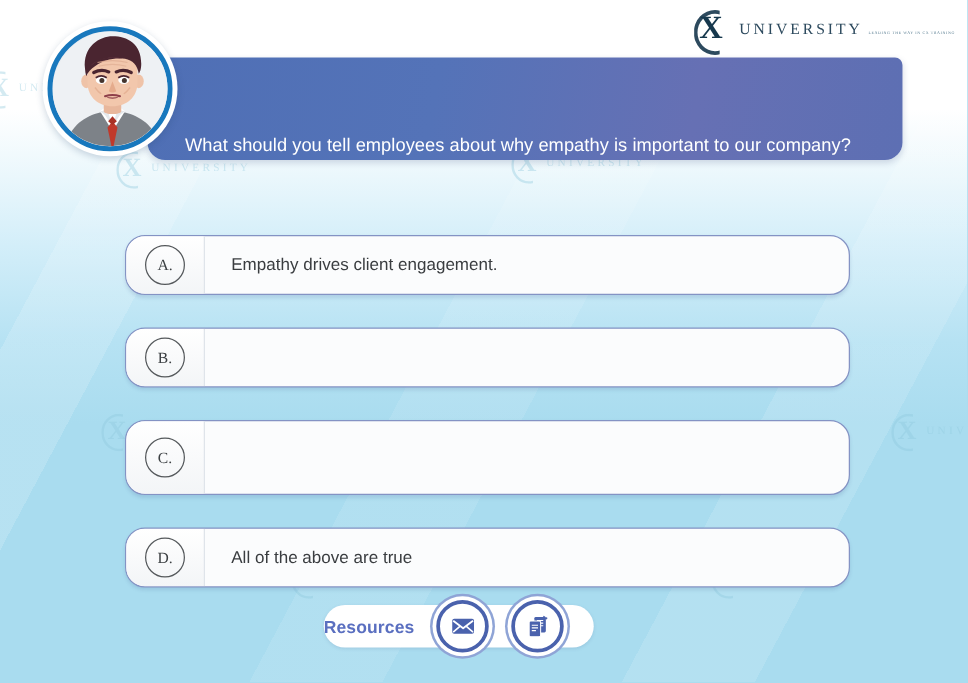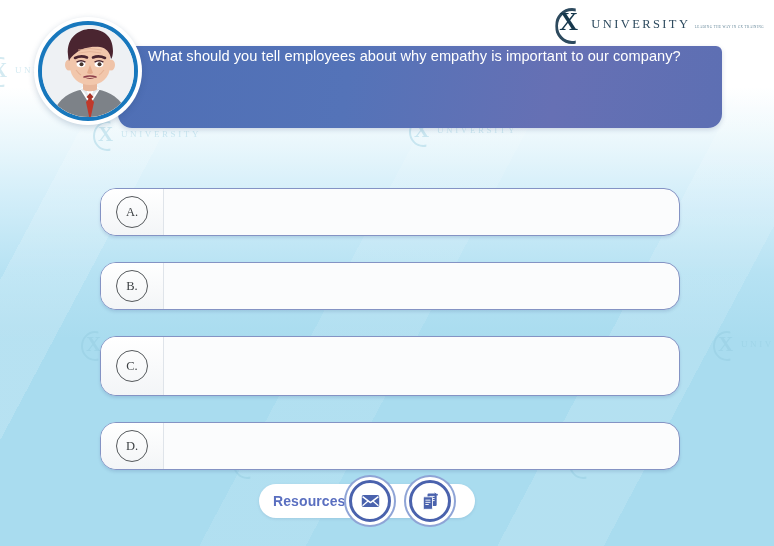--- a/index.html
+++ b/index.html
@@ -64,21 +64,21 @@
     font-family:"Liberation Serif", serif;font-size:3.2px;letter-spacing:.5px;
     color:#5b7f93;margin-top:2px;white-space:nowrap;
   }
 
   
   .banner{
     position:absolute;left:118px;top:46px;width:604px;height:82px;
     background:linear-gradient(100deg,#4f6fb5 0%,#5473b8 38%,#6670b4 72%,#5d6fb3 100%);
     border-radius:6px 6px 14px 14px;
     box-shadow:0 2px 5px rgba(40,60,110,.18);
-    display:flex;align-items:flex-start;
+    display:flex;align-items:flex-end;
   }
   .banner .qtext{
     color:#ffffff;font-size:14.6px;line-height:1.45;font-weight:400;
     padding:0 24px 0 30px;letter-spacing:.05px;
   }
 
   
   .avatar{
     position:absolute;left:34px;top:17px;width:108px;height:108px;border-radius:50%;
     background:#ffffff;box-shadow:0 2px 6px rgba(30,70,110,.22);
@@ -115,21 +115,21 @@
   }
   .opt.tall{min-height:58px;}
 
   
   .resbar{
     position:absolute;left:259px;top:484px;width:216px;height:34px;
     background:#ffffff;border-radius:17px;display:flex;align-items:center;
     box-shadow:0 1px 3px rgba(60,90,140,.15);
   }
   .resbar .rlabel{
-    font-size:14px;font-weight:700;color:#5a6fc0;padding-left:14px;letter-spacing:.1px;
+    font-size:14px;font-weight:700;color:#5a6fc0;letter-spacing:.1px;
   }
   .ricon{
     position:absolute;width:42px;height:42px;border-radius:50%;
     background:#ffffff;border:3px solid #4a62ad;box-sizing:border-box;
     display:flex;align-items:center;justify-content:center;
     box-shadow:0 0 0 3px #ffffff, 0 0 0 5px #8fa4d6;
   }
   .ricon.mail{left:349px;top:480px;}
   .ricon.docs{left:409px;top:480px;}
   .ricon .inner{
@@ -239,35 +239,37 @@
         </g>
       </svg>
     </div>
   </div>
 
   <div class="options">
     <div class="opt">
       <div class="letter">
         <span>A.</span>
       </div>
+      <div class="otext">Empathy drives client engagement.</div>
     </div>
     <div class="opt">
       <div class="letter">
         <span>B.</span>
       </div>
     </div>
     <div class="opt tall">
       <div class="letter">
         <span>C.</span>
       </div>
     </div>
     <div class="opt">
       <div class="letter">
         <span>D.</span>
       </div>
+      <div class="otext">All of the above are true</div>
     </div>
   </div>
 
   <div class="resbar">
     <span class="rlabel">Resources</span>
   </div>
 
   <div class="ricon mail">
     <span class="inner">
       <svg width="19" height="14" viewBox="0 0 24 17">

